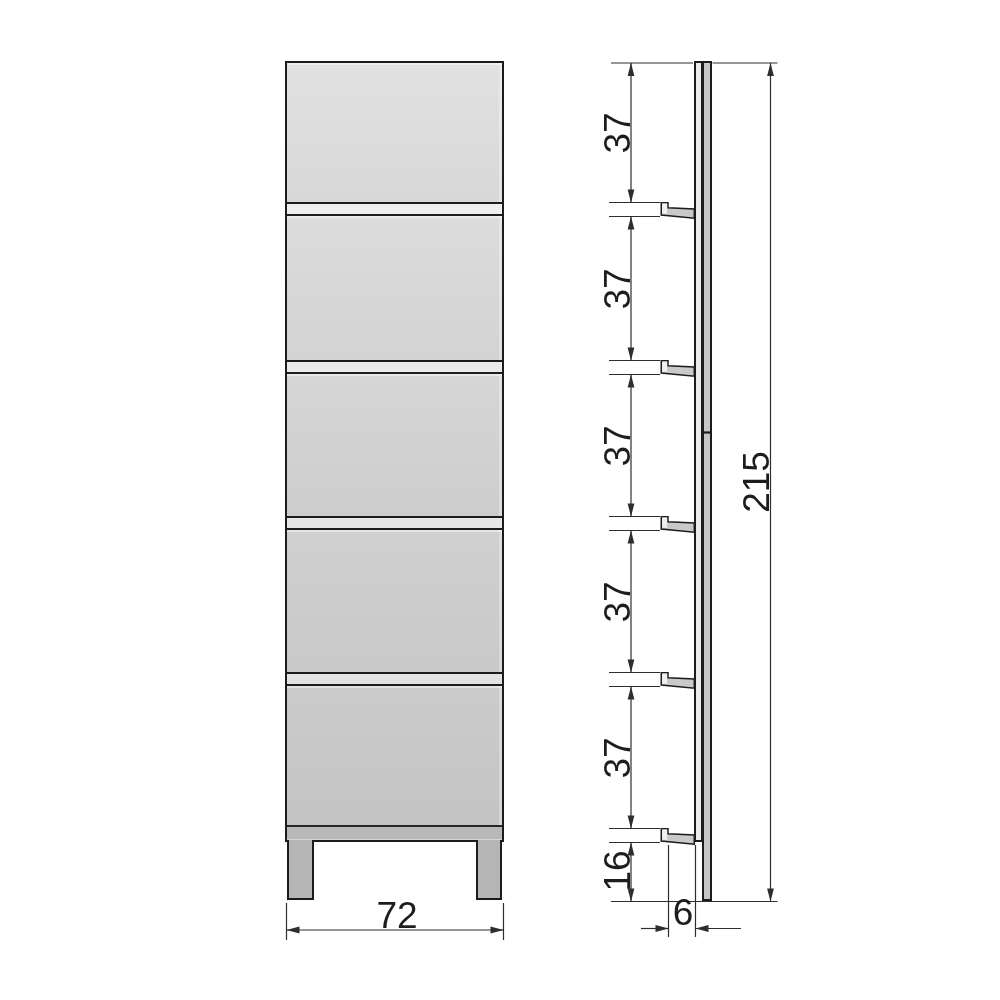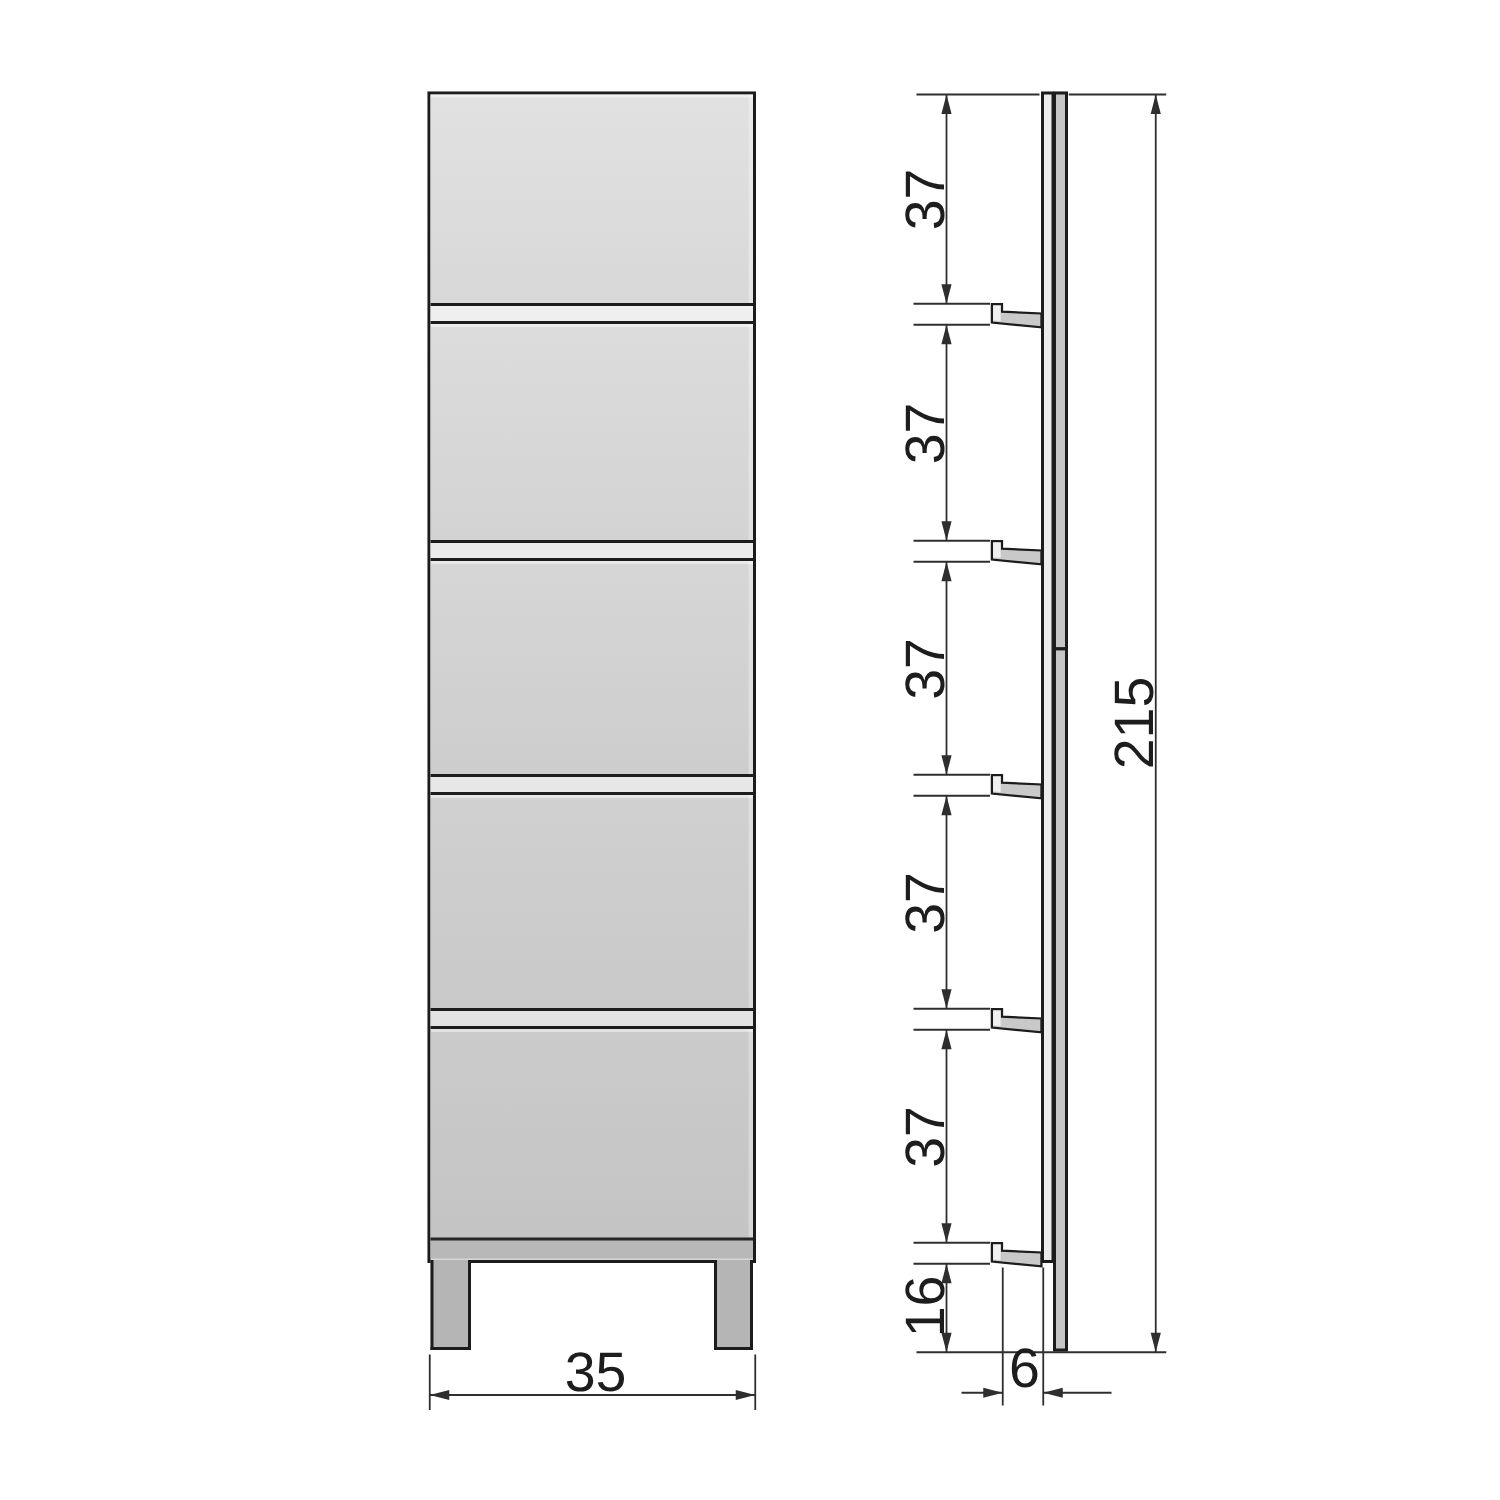--- a/index.html
+++ b/index.html
@@ -159,16 +159,16 @@
     </g>
   </svg>
 
   <span class="dim-label rot" style="left:617px;top:133px;">37</span>
   <span class="dim-label rot" style="left:617px;top:288.5px;">37</span>
   <span class="dim-label rot" style="left:617px;top:445.5px;">37</span>
   <span class="dim-label rot" style="left:617px;top:601.5px;">37</span>
   <span class="dim-label rot" style="left:617px;top:757.5px;">37</span>
   <span class="dim-label rot" style="left:617px;top:871px;">16</span>
   <span class="dim-label rot" style="left:756px;top:482px;">215</span>
-  <span class="dim-label" style="left:397px;top:915px;">35</span>
+  <span class="dim-label" style="left:397px;top:915px;">72</span>
   <span class="dim-label" style="left:683px;top:912px;">6</span>
 
 </div>
 
 </body></html>

